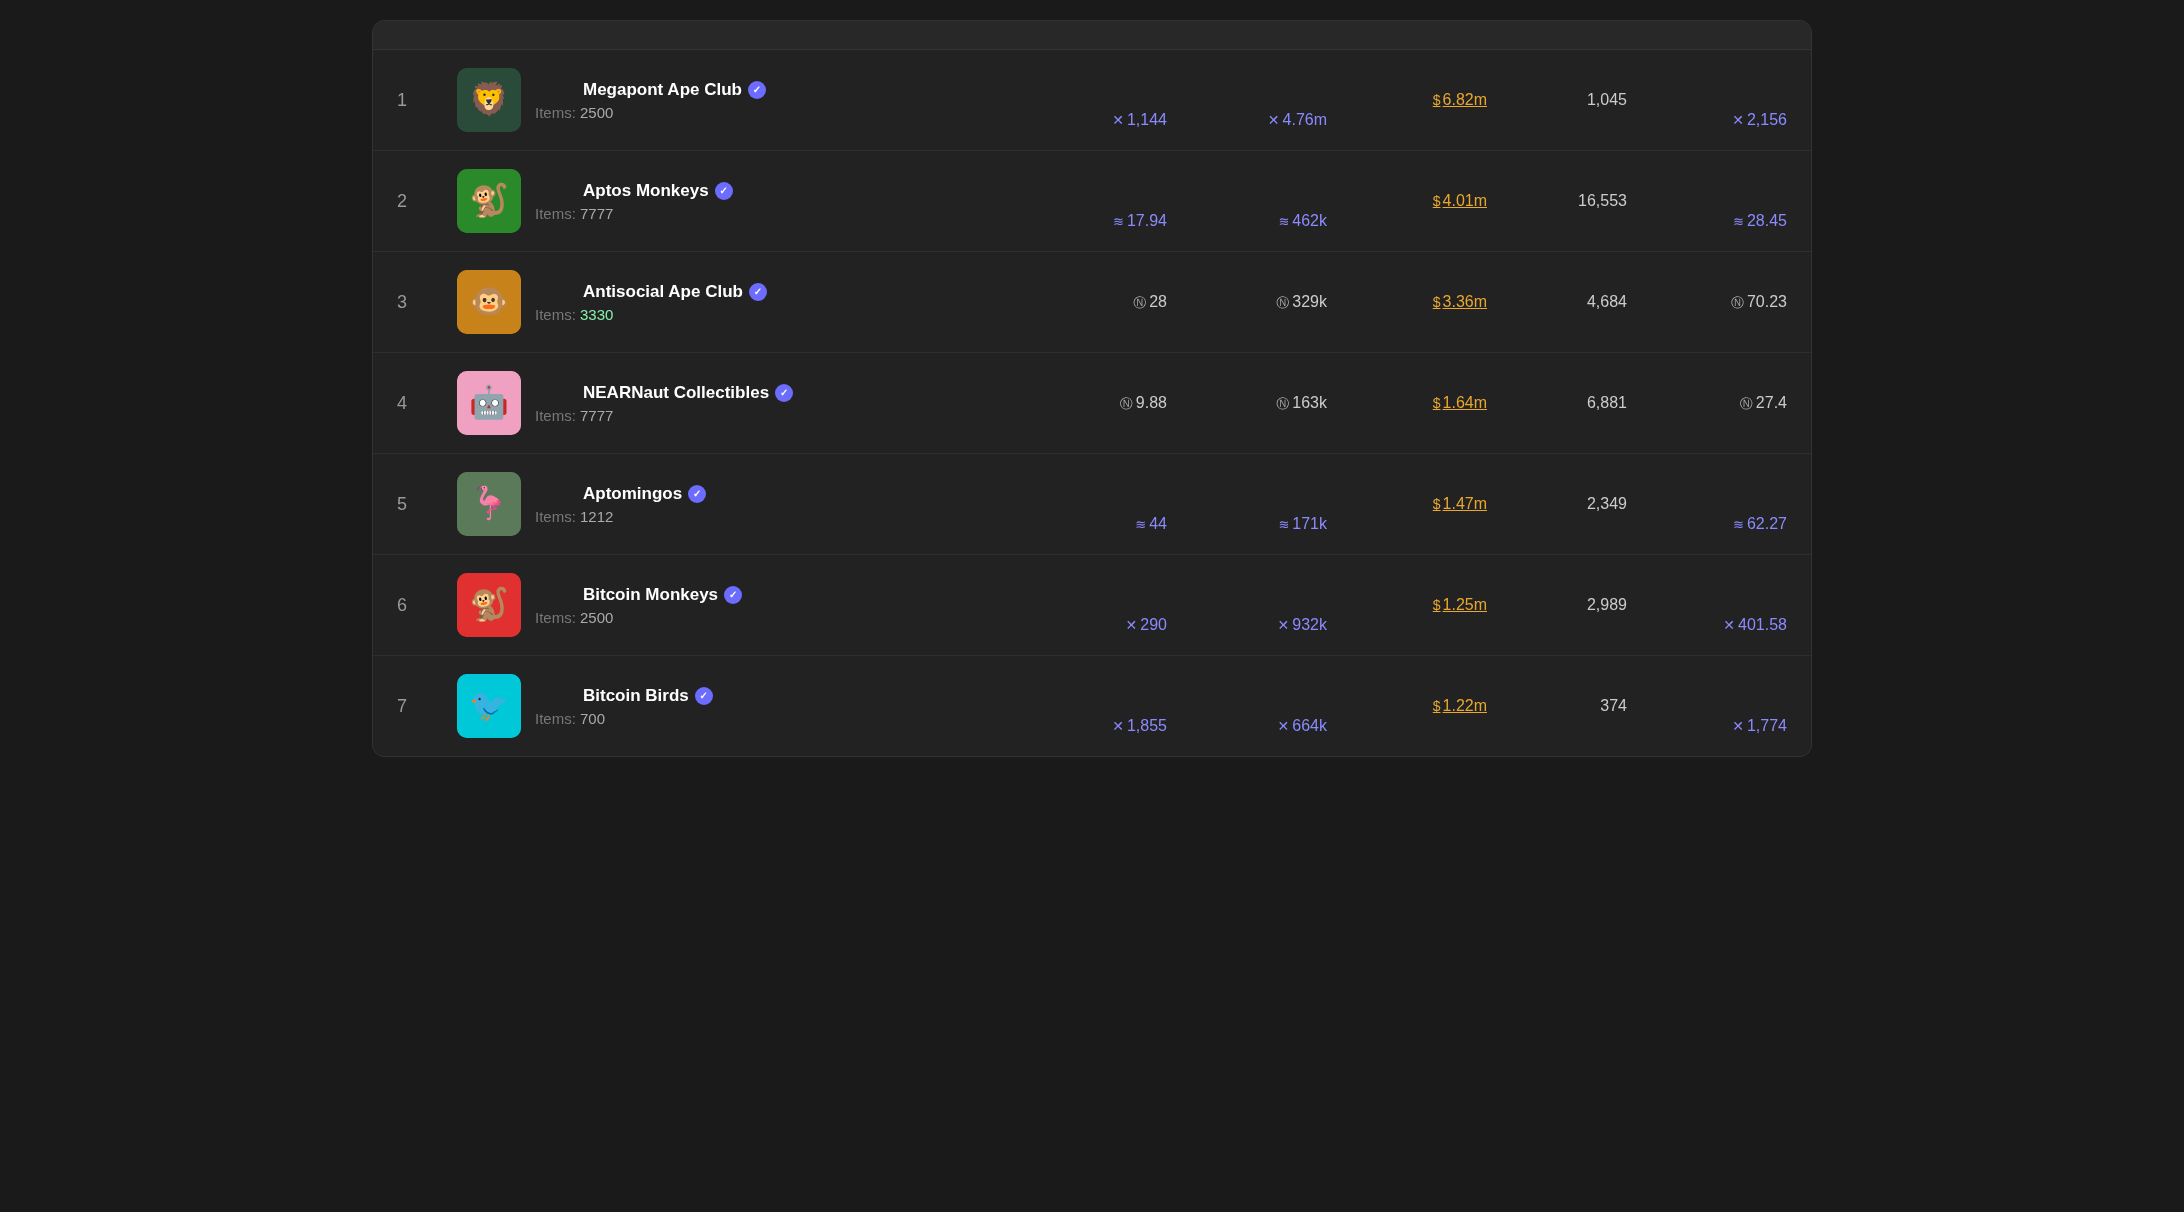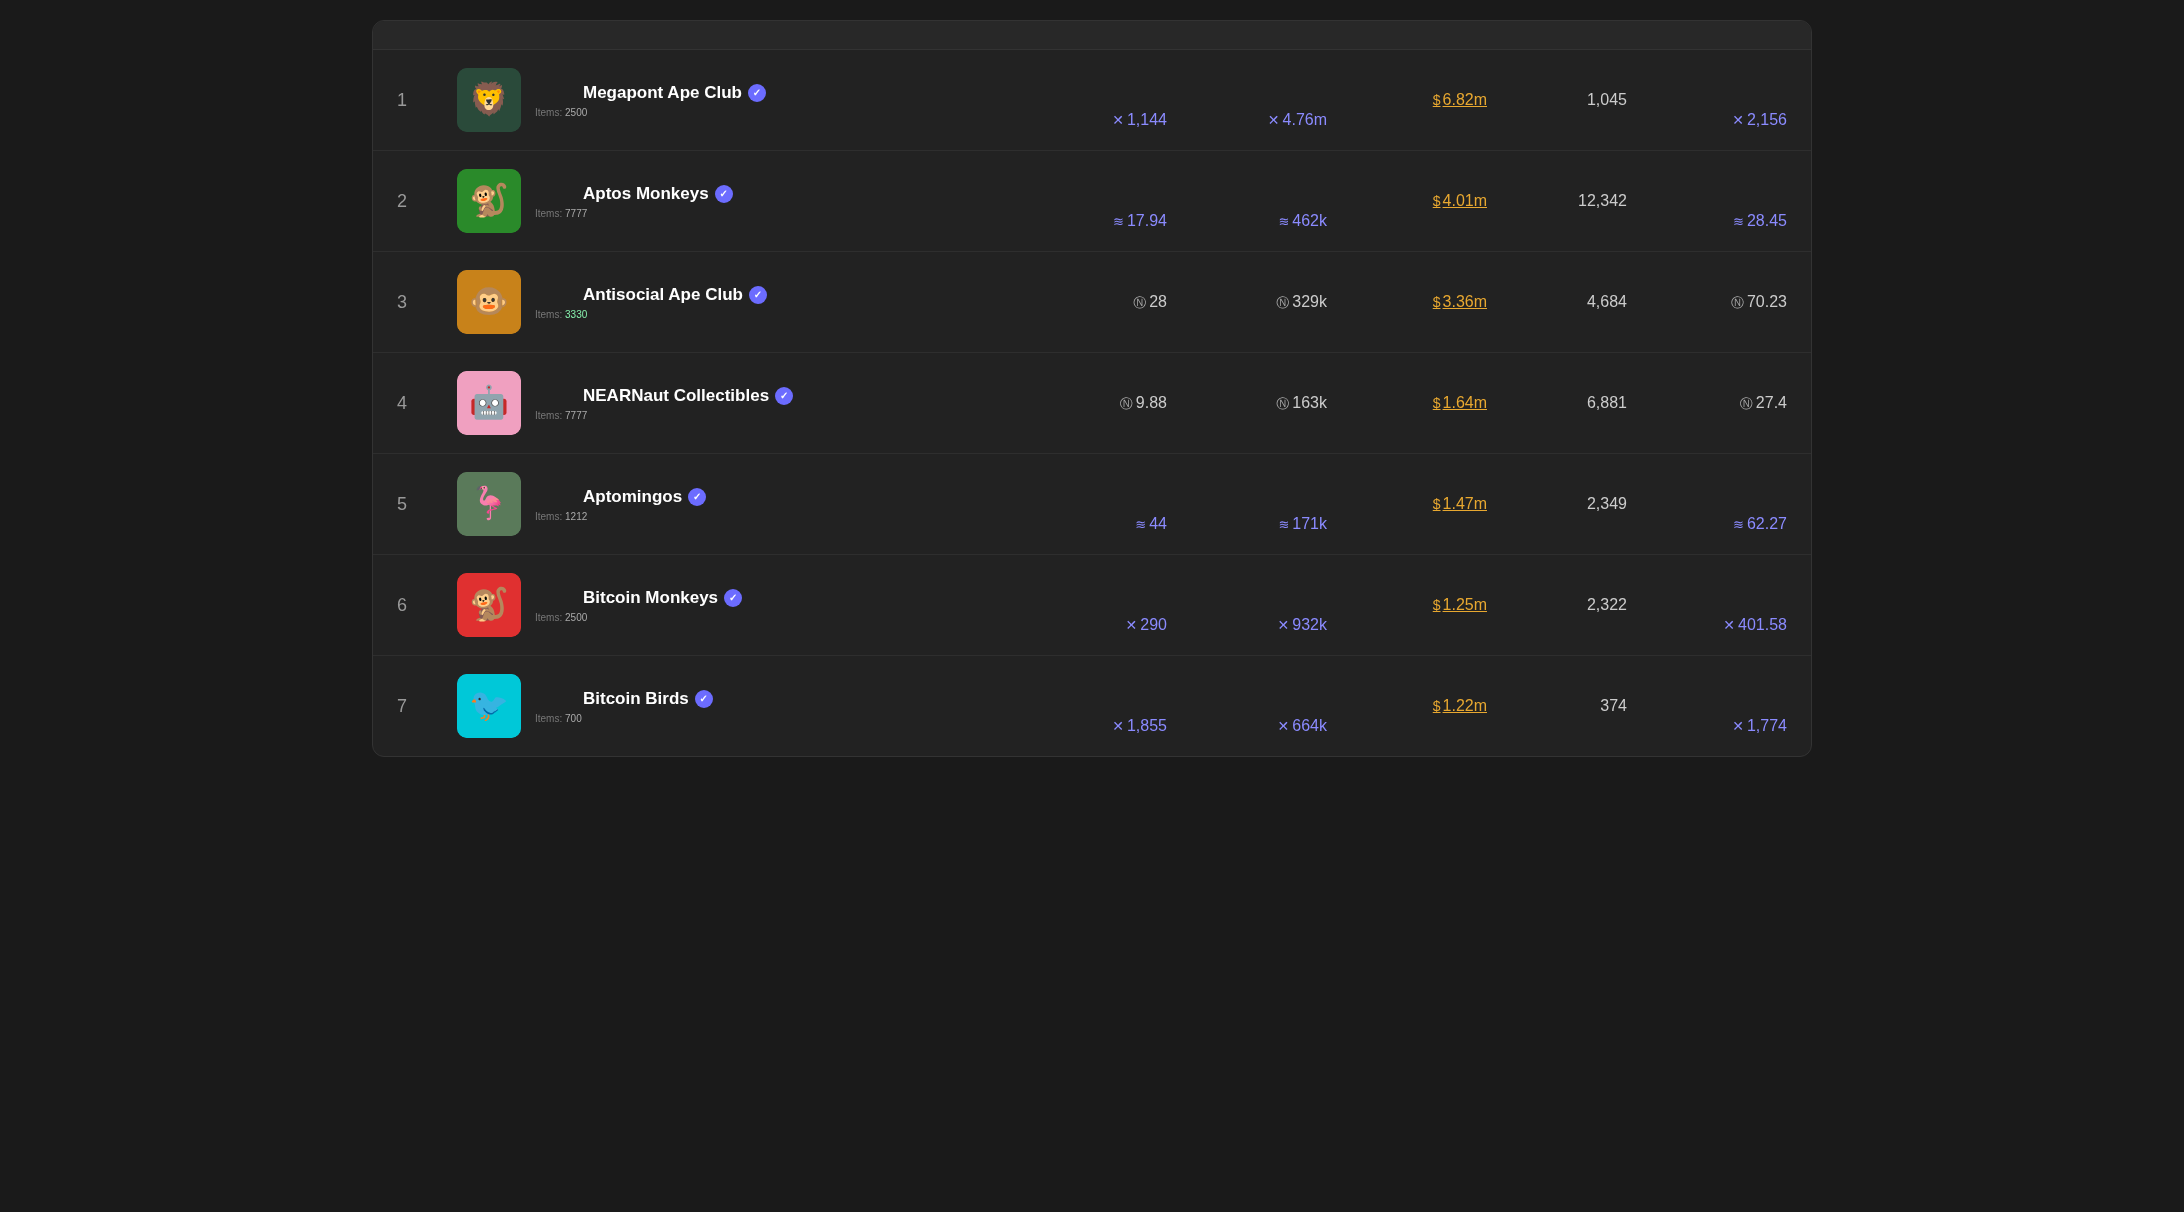--- a/index.html
+++ b/index.html
@@ -81,21 +81,21 @@
       background: #6c6cff;
       border-radius: 50%;
       display: inline-flex;
       align-items: center;
       justify-content: center;
       font-size: 10px;
       color: white;
       flex-shrink: 0;
     }
     .collection-items {
-      font-size: 10px;
+      font-size: 15px;
       color: #777;
     }
     .cell-value {
       text-align: right;
       font-size: 16px;
       font-weight: 500;
     }
     .purple { color: #8b8bff; margin-top: 40px; }
     .gold { color: #e8a830; text-decoration: underline; }
     .gray { color: #cccccc; }
@@ -179,21 +179,21 @@
     <div class="cell-value purple">
       <span style="color:#8b8bff;font-size:13px;margin-right:3px;">≋</span>17.94
     </div>
     <div class="cell-value purple">
       <span style="color:#8b8bff;font-size:13px;margin-right:3px;">≋</span>462k
     </div>
     <div class="cell-value gold">
       <span style="color:#e8a830;margin-right:2px;font-size:14px;">$</span>4.01m
     </div>
     <div class="cell-value gray">
-      12,342
+      16,553
     </div>
     <div class="cell-value purple">
       <span style="color:#8b8bff;font-size:13px;margin-right:3px;">≋</span>28.45
     </div>
   </div>
       <div class="table-row">
     <div class="rank">3</div>
     <div class="collection-cell">
       <div class="collection-avatar avatar-3">
         <svg width="64" height="64" viewBox="0 0 64 64">
@@ -319,21 +319,21 @@
     <div class="cell-value purple">
       <span style="color:#8b8bff;font-size:14px;margin-right:3px;">✕</span>290
     </div>
     <div class="cell-value purple">
       <span style="color:#8b8bff;font-size:14px;margin-right:3px;">✕</span>932k
     </div>
     <div class="cell-value gold">
       <span style="color:#e8a830;margin-right:2px;font-size:14px;">$</span>1.25m
     </div>
     <div class="cell-value gray">
-      2,322
+      2,989
     </div>
     <div class="cell-value purple">
       <span style="color:#8b8bff;font-size:14px;margin-right:3px;">✕</span>401.58
     </div>
   </div>
       <div class="table-row">
     <div class="rank">7</div>
     <div class="collection-cell">
       <div class="collection-avatar avatar-7">
         <svg width="64" height="64" viewBox="0 0 64 64">

